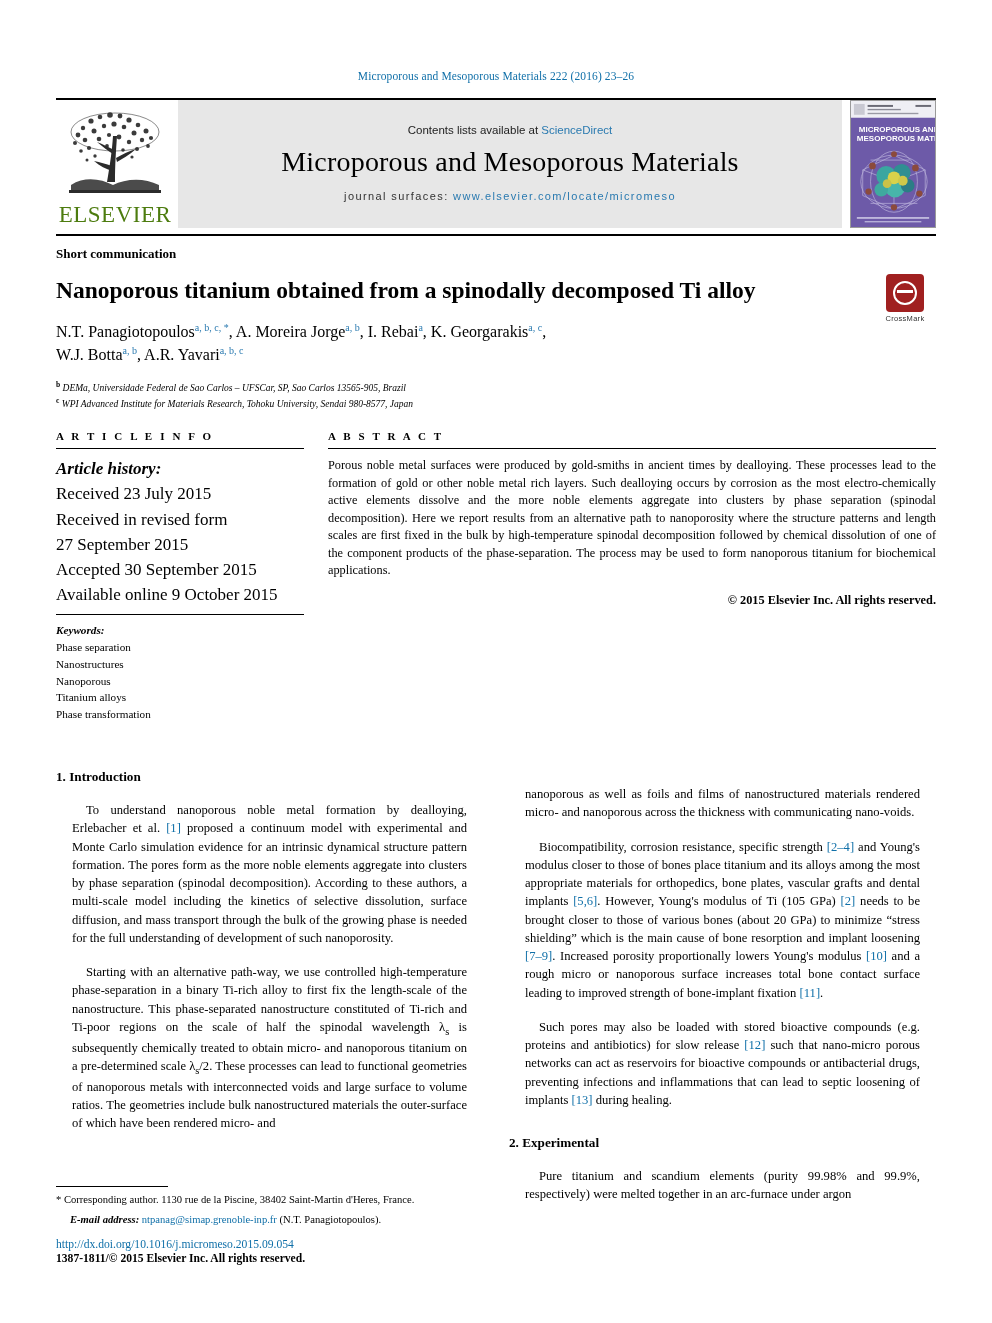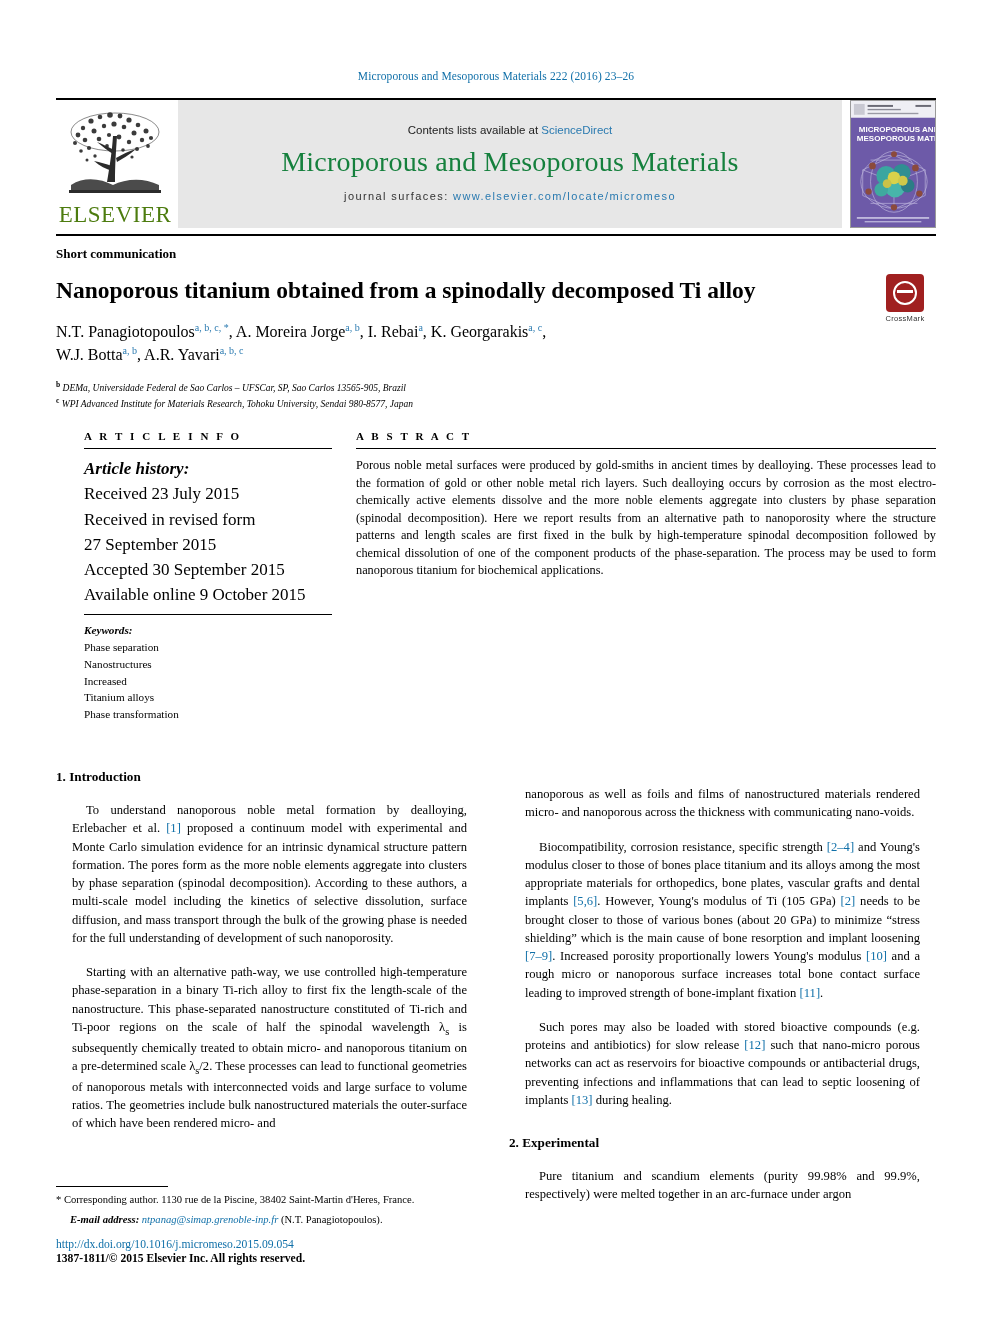--- a/index.html
+++ b/index.html
@@ -64,21 +64,21 @@
   .contents-line {
     font-family: "Liberation Sans", sans-serif;
     font-size: 11.5px;
     color: #222;
     margin-bottom: 10px;
   }
   .contents-line a { color:#2a7ab0; text-decoration:none; }
   .journal-title {
     font-family: "Liberation Serif", serif;
     font-size: 28px;
-    color: #15803d;
+    color: #000000;
     margin-bottom: 12px;
     letter-spacing: .2px;
   }
   .homepage-line {
     font-family: "Liberation Sans", sans-serif;
     font-size: 11px;
     letter-spacing: 1.4px;
     color: #333;
   }
   .homepage-line .url { color: #2a7ab0; }
@@ -145,21 +145,21 @@
     font-family: "Liberation Serif", serif;
     font-style: italic;
     font-size: 9.5px;
     line-height: 1.55;
     margin-top: 12px;
   }
   .affiliations sup { font-style: normal; font-weight:bold; font-size:7.5px; }
 
   
   .infoabs { display:flex; margin-top: 18px; }
-  .col-info { width: 272px; flex: 0 0 272px; padding-right: 24px; margin-left: 28px; }
+  .col-info { width: 272px; flex: 0 0 272px; padding-right: 24px; }
   .col-abs  { flex: 1 1 auto; }
   .hd-small {
     font-family: "Liberation Serif", serif;
     font-weight: bold;
     font-size: 11px;
     letter-spacing: 2.6px;
     margin-bottom: 6px;
   }
   .box-rule-top { border-top: 1.6px solid #000; }
   .box-rule-bot { border-top: 1.6px solid #000; }
@@ -226,21 +226,21 @@
   }
   .fn-rule { width: 112px; border-top: 1px solid #000; margin-bottom: 5px; }
   .fn-text {
     font-family: "Liberation Serif", serif;
     font-size: 10.6px;
     line-height: 1.5;
     text-align: justify;
   }
   .fn-email { margin-top: 4px; text-indent: 14px; }
   .fn-email .lbl { font-style: italic; font-weight: bold; }
-  .fn-email .mail { color: #0f6fa8; font-style: italic; }
+  .fn-email .mail { color: #0f6fa8; }
   .doi-block {
     position: absolute;
     left: 56px;
     top: 1238px;
     width: 460px;
   }
   .doi-link {
     font-family: "Liberation Serif", serif;
     font-size: 11.6px;
     color: #0f6fa8;
@@ -393,30 +393,31 @@
           <div>Received in revised form</div>
           <div>27 September 2015</div>
           <div>Accepted 30 September 2015</div>
           <div>Available online 9 October 2015</div>
         </div>
         <div class="box-rule-bot"></div>
         <div class="kw-block">
           <div class="ital">Keywords:</div>
           <div>Phase separation</div>
           <div>Nanostructures</div>
-          <div>Increased</div>
+          <div>Nanoporous</div>
           <div>Titanium alloys</div>
           <div>Phase transformation</div>
         </div>
       </div>
 
       <div class="col-abs">
         <div class="hd-small">A B S T R A C T</div>
         <div class="box-rule-top"></div>
         <div class="abs-text">Porous noble metal surfaces were produced by gold-smiths in ancient times by dealloying. These processes lead to the formation of gold or other noble metal rich layers. Such dealloying occurs by corrosion as the most electro-chemically active elements dissolve and the more noble elements aggregate into clusters by phase separation (spinodal decomposition). Here we report results from an alternative path to nanoporosity where the structure patterns and length scales are first fixed in the bulk by high-temperature spinodal decomposition followed by chemical dissolution of one of the component products of the phase-separation. The process may be used to form nanoporous titanium for biochemical applications.</div>
+        <div class="copyright">© 2015 Elsevier Inc. All rights reserved.</div>
       </div>
     </div>
 
     <div class="columns">
 
       <div class="col">
         <div class="sec-head">1.  Introduction</div>
         <p class="body"><span>To understand nanoporous noble metal formation by dealloying, Erlebacher et al. </span><span class="ref">[1]</span><span> proposed a continuum model with experimental and Monte Carlo simulation evidence for an intrinsic dynamical structure pattern formation. The pores form as the more noble elements aggregate into clusters by phase separation (spinodal decomposition). According to these authors, a multi-scale model including the kinetics of selective dissolution, surface diffusion, and mass transport through the bulk of the growing phase is needed for the full understanding of development of such nanoporosity.</span></p>
         <p class="body"><span>Starting with an alternative path-way, we use controlled high-temperature phase-separation in a binary Ti-rich alloy to first fix the length-scale of the nanostructure. This phase-separated nanostructure constituted of Ti-rich and Ti-poor regions on the scale of half the spinodal wavelength λ</span><sub>s</sub><span> is subsequently chemically treated to obtain micro- and nanoporous titanium on a pre-determined scale λ</span><sub>s</sub><span>/2. These processes can lead to functional geometries of nanoporous metals with interconnected voids and large surface to volume ratios. The geometries include bulk nanostructured materials the outer-surface of which have been rendered micro- and</span></p>
       </div>

